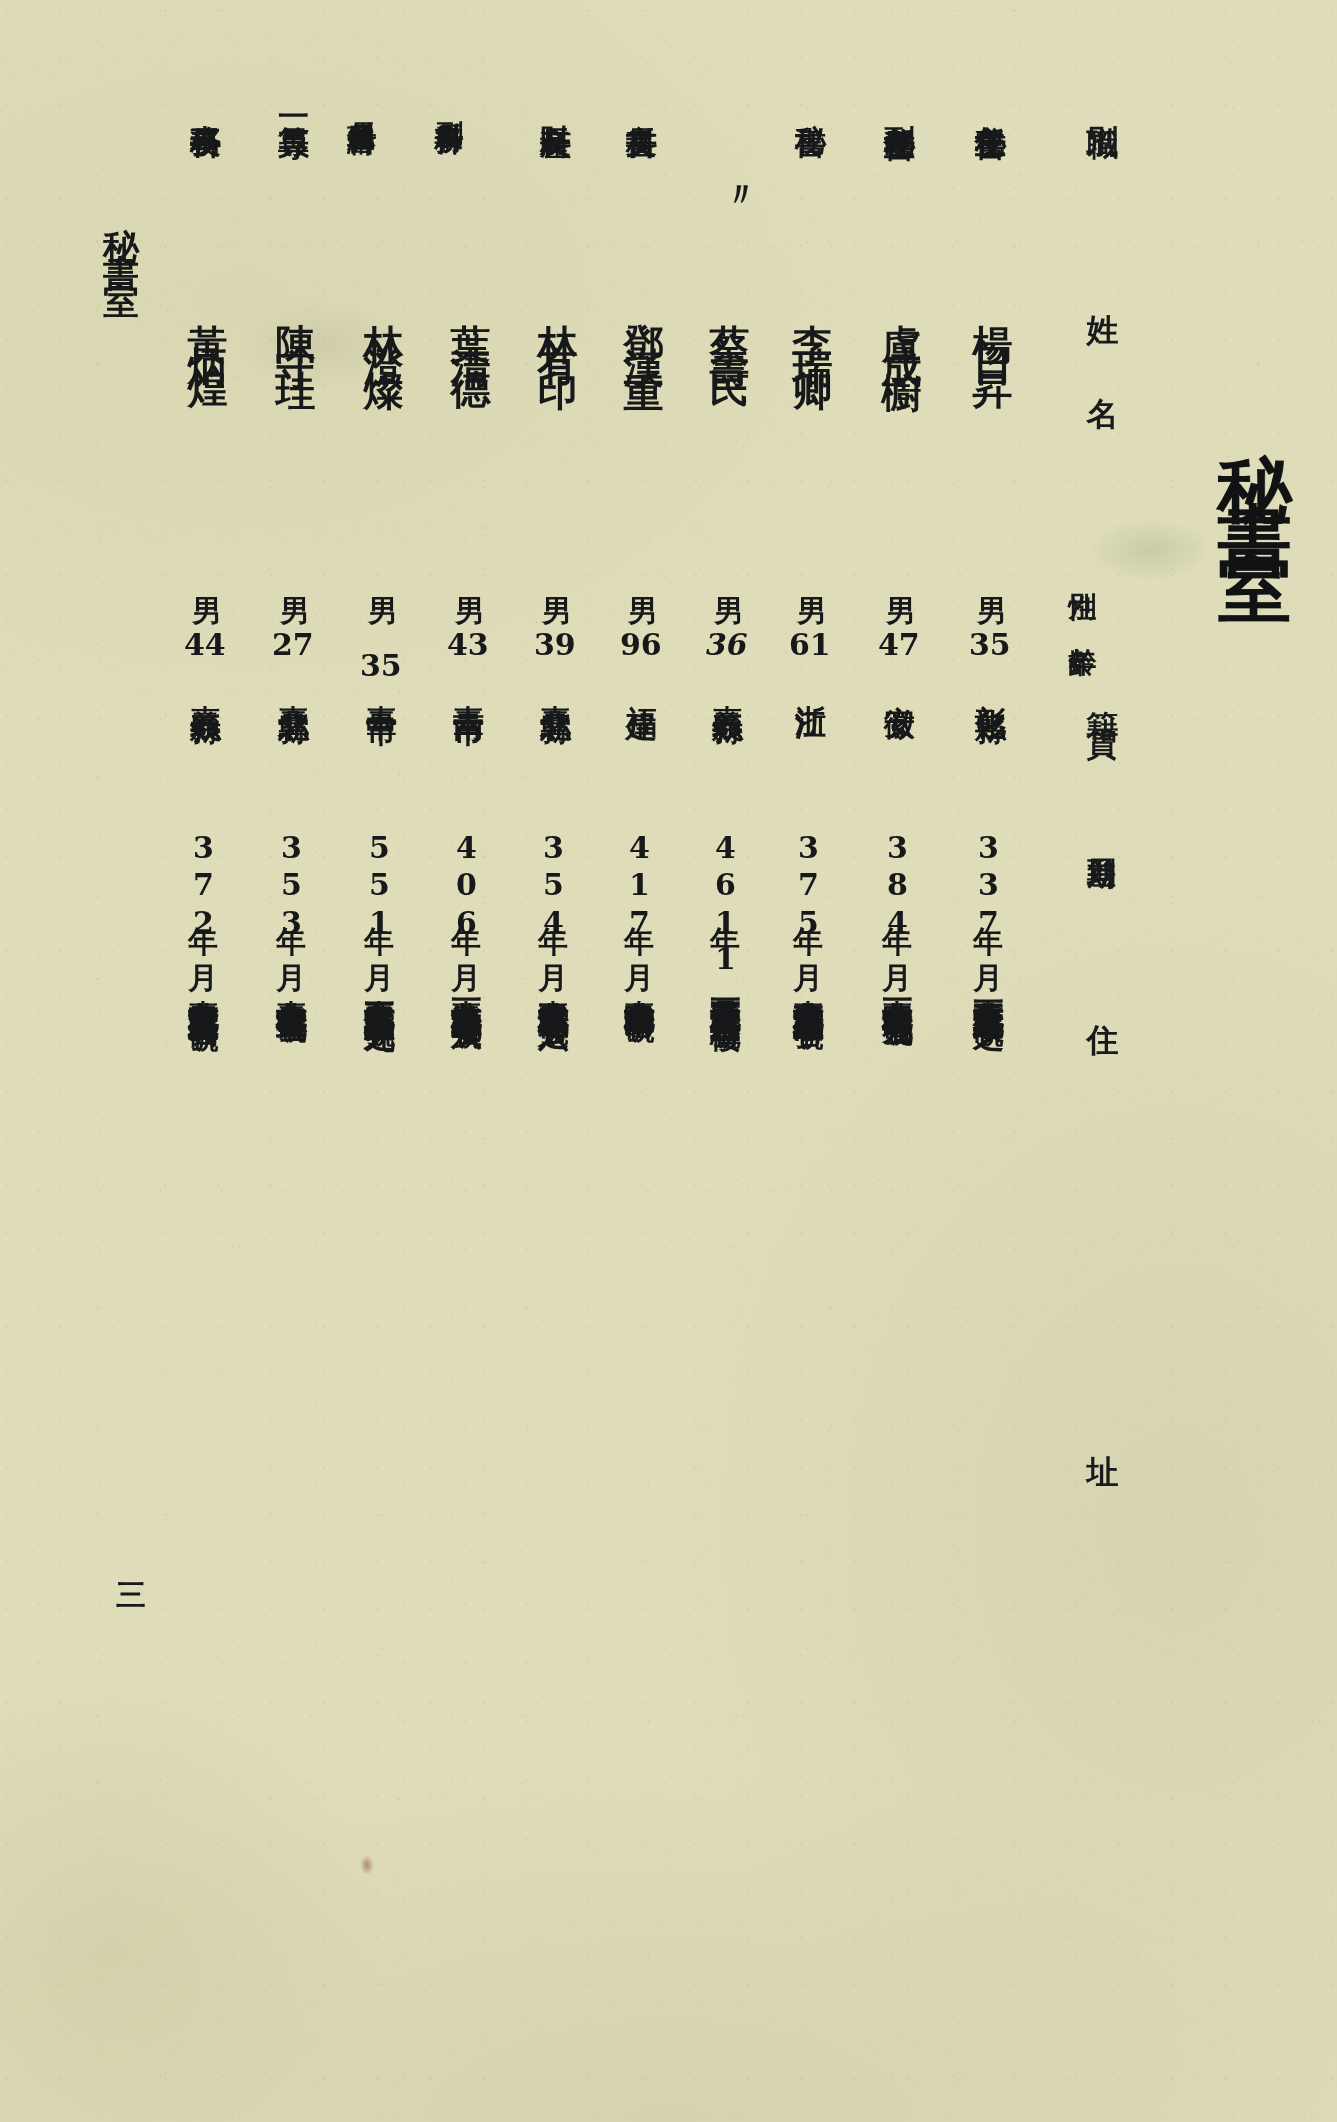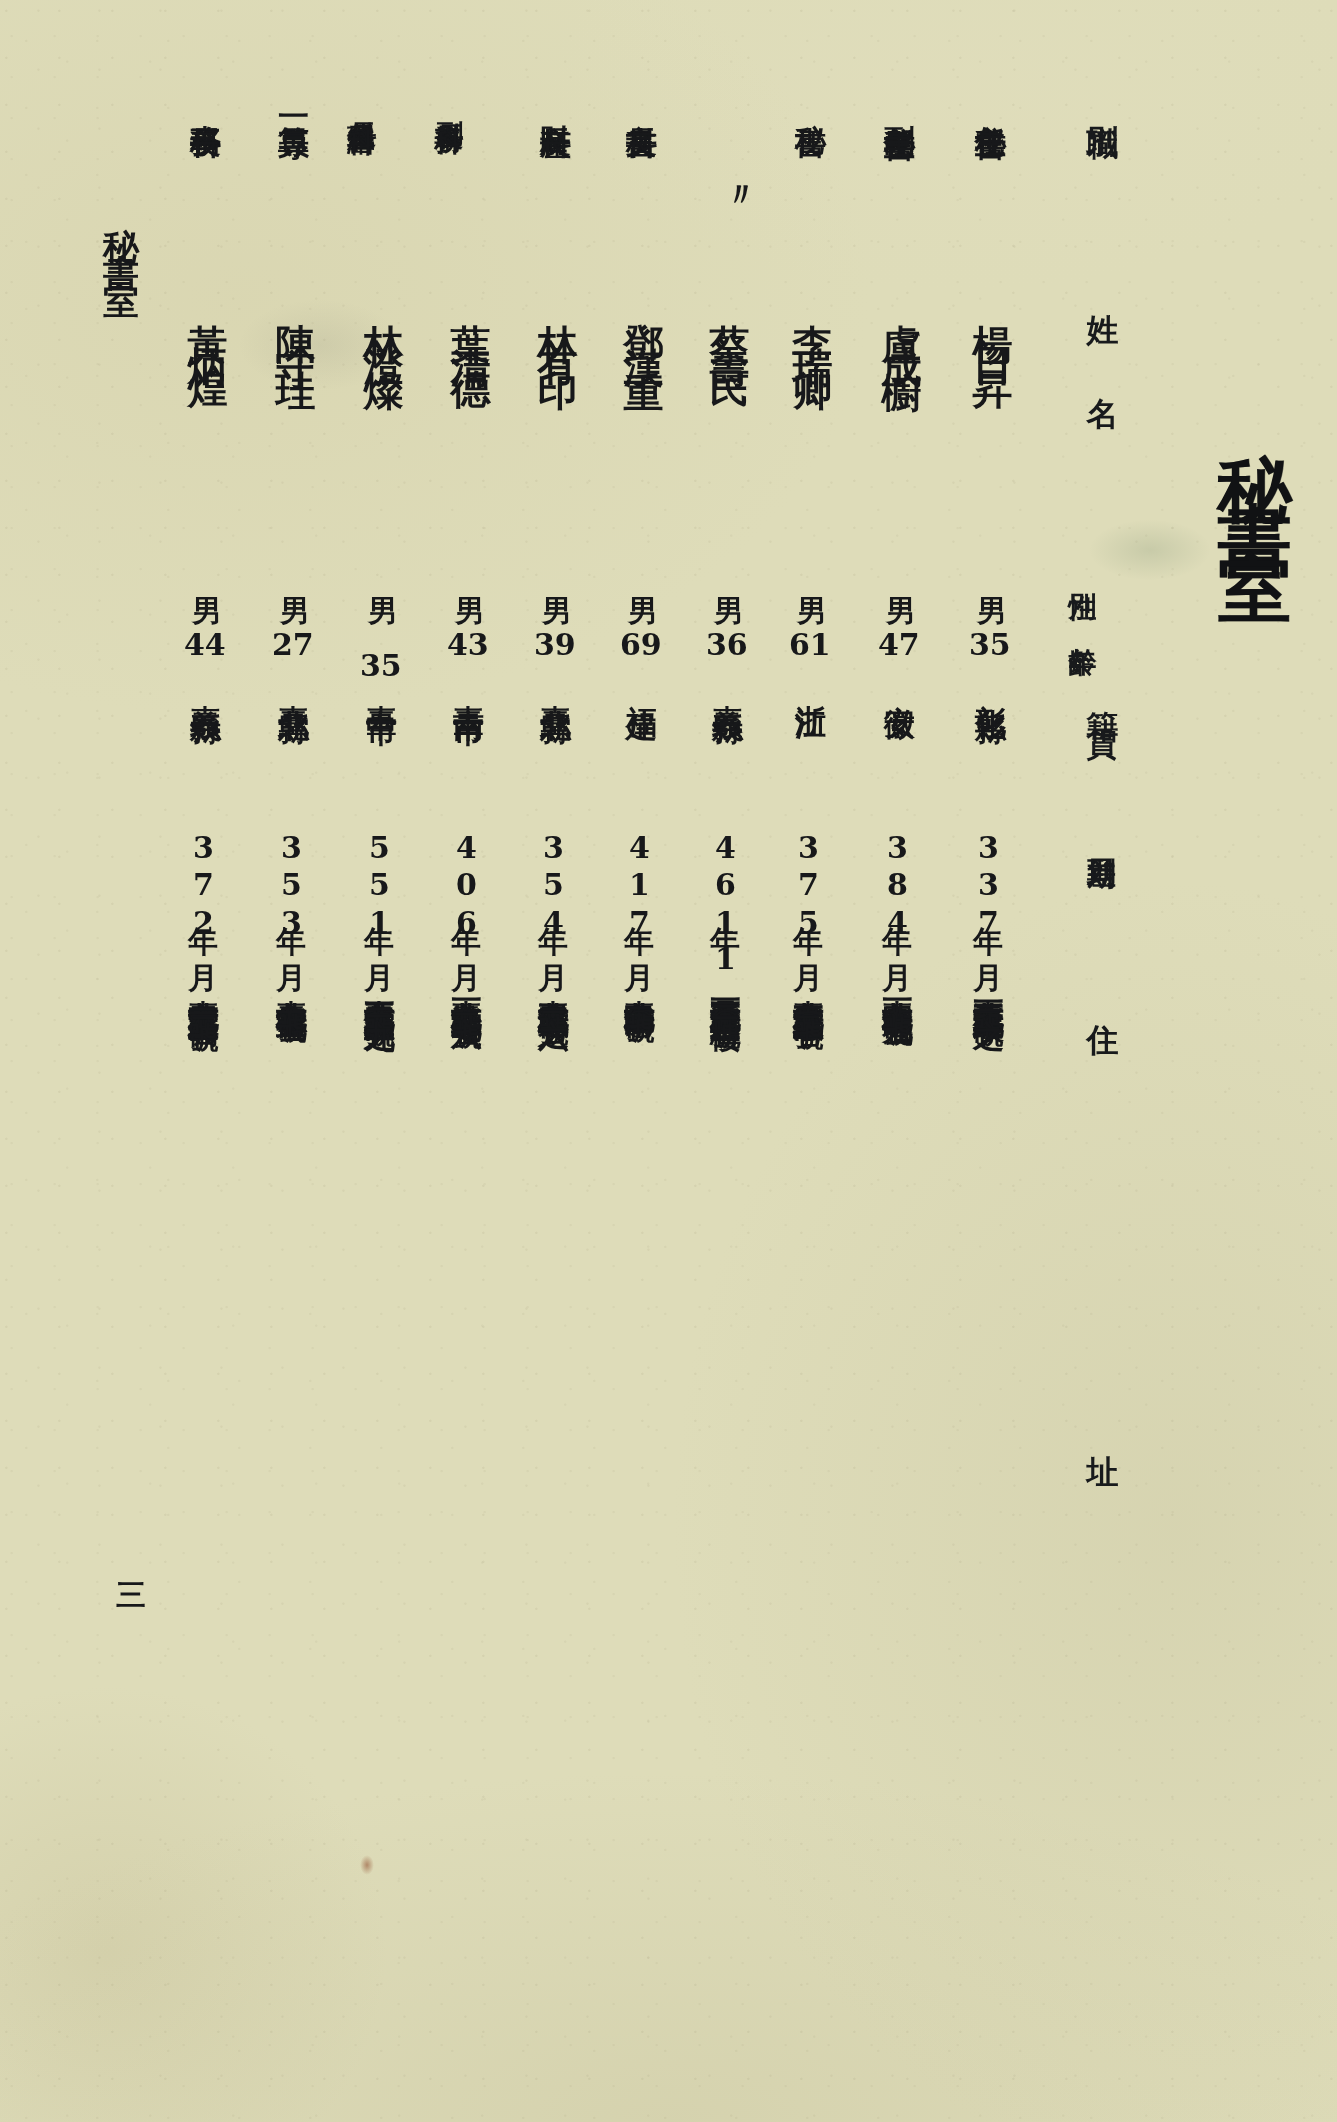--- a/index.html
+++ b/index.html
@@ -207,30 +207,30 @@
         <div class="cell c-sex" style="left: 2px;">男</div>
         <div class="cell c-age" style="left: -6px; width: 40px; text-align: center;">61</div>
         <div class="cell c-origin" style="left: 0px;">浙江</div>
         <div class="cell c-date" style="left: -2px;">37年5月</div>
         <div class="cell c-addr" style="left: -2px;">臺北市武昌街二段五〇巷一二號</div>
       </div>
       <div class="row" style="left: 712px;">
         <div class="ditto" style="top: 172px; left: 12px; position: absolute;">〃</div>
         <div class="cell c-name" style="left: -2px;">蔡壽民</div>
         <div class="cell c-sex" style="left: 2px;">男</div>
-        <div class="cell c-age" style="left: -6px; width: 40px; text-align: center;">36</div>
+        <div class="cell c-age" style="left: -6px; width: 40px; text-align: center; font-style: italic;">36</div>
         <div class="cell c-origin" style="left: 0px;">嘉義縣</div>
         <div class="cell c-date" style="left: -2px;">46年11月</div>
         <div class="cell c-addr" style="left: -2px;">臺北市遼寧街一〇一巷一三號二樓</div>
       </div>
       <div class="row" style="left: 626px;">
         <div class="cell c-title" style="left: 0px;">文書科長</div>
         <div class="cell c-name" style="left: -2px;">鄧漢重</div>
         <div class="cell c-sex" style="left: 2px;">男</div>
-        <div class="cell c-age" style="left: -6px; width: 40px; text-align: center;">69</div>
+        <div class="cell c-age" style="left: -6px; width: 40px; text-align: center;">96</div>
         <div class="cell c-origin" style="left: 0px;">福建</div>
         <div class="cell c-date" style="left: -2px;">41年7月</div>
         <div class="cell c-addr" style="left: -2px;">臺北市南陽街二〇號</div>
       </div>
       <div class="row" style="left: 540px;">
         <div class="cell c-title" style="left: 0px;">財産科長</div>
         <div class="cell c-name" style="left: -2px;">林有印</div>
         <div class="cell c-sex" style="left: 2px;">男</div>
         <div class="cell c-age" style="left: -6px; width: 40px; text-align: center;">39</div>
         <div class="cell c-origin" style="left: 0px;">臺北縣</div>

